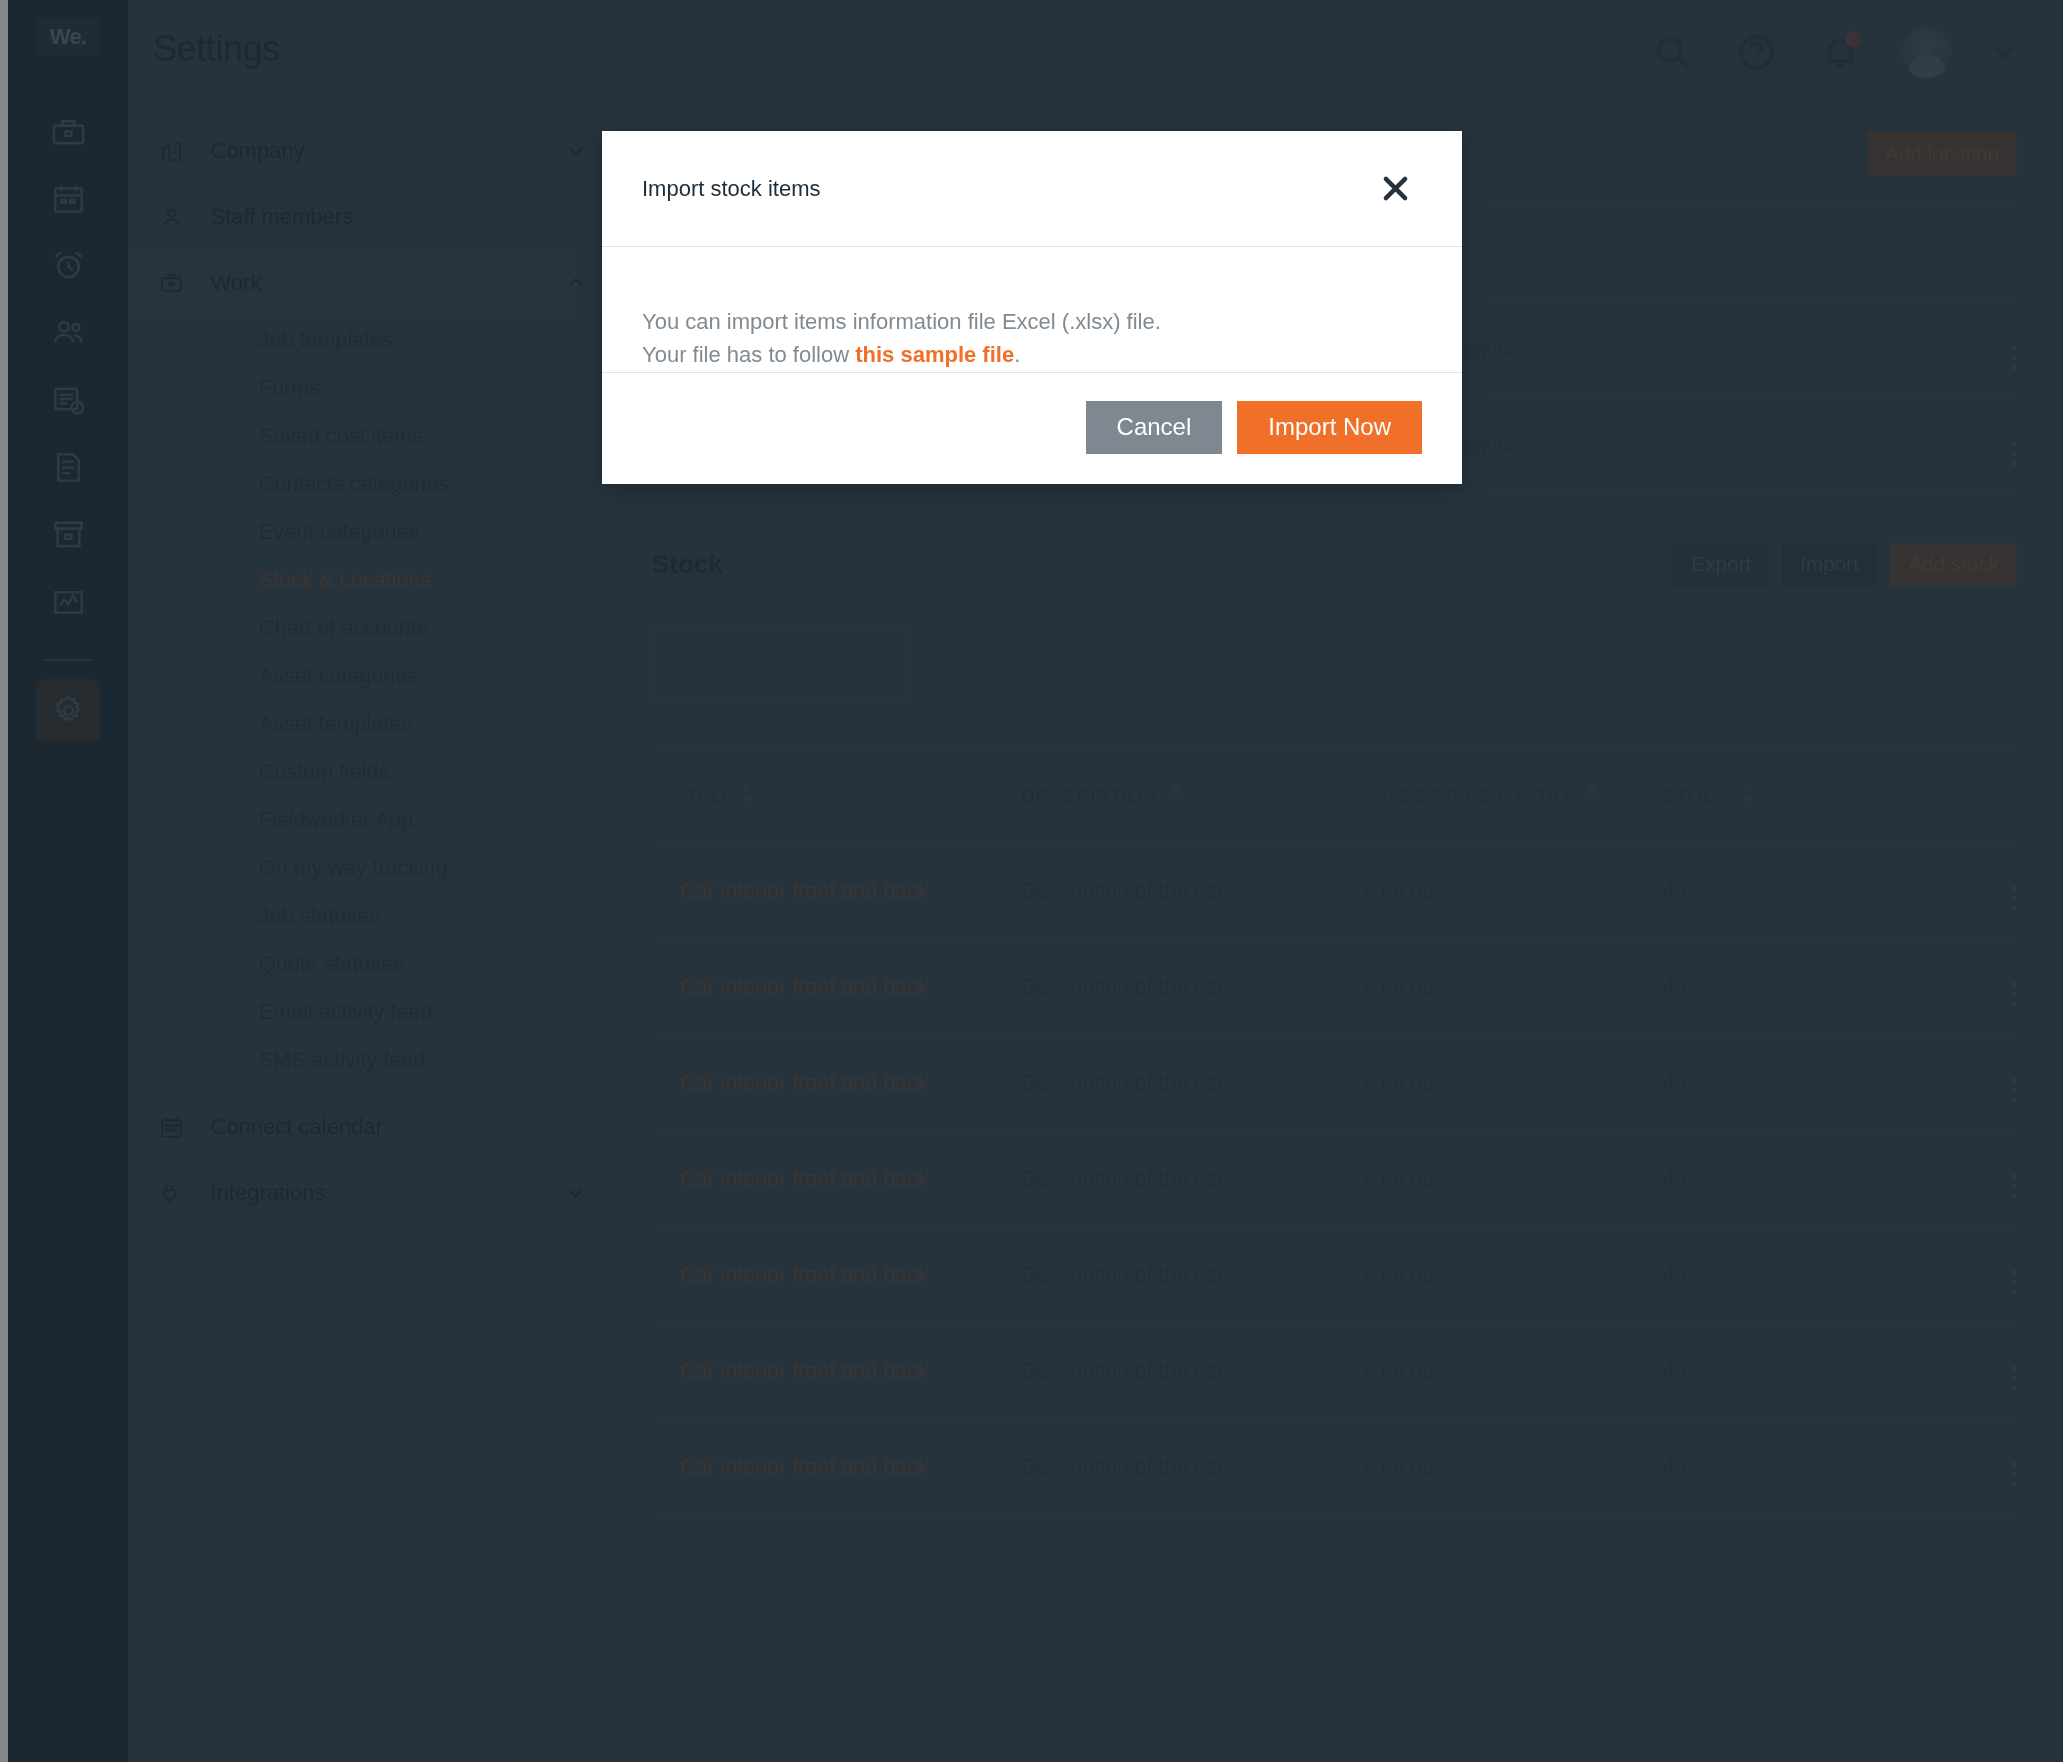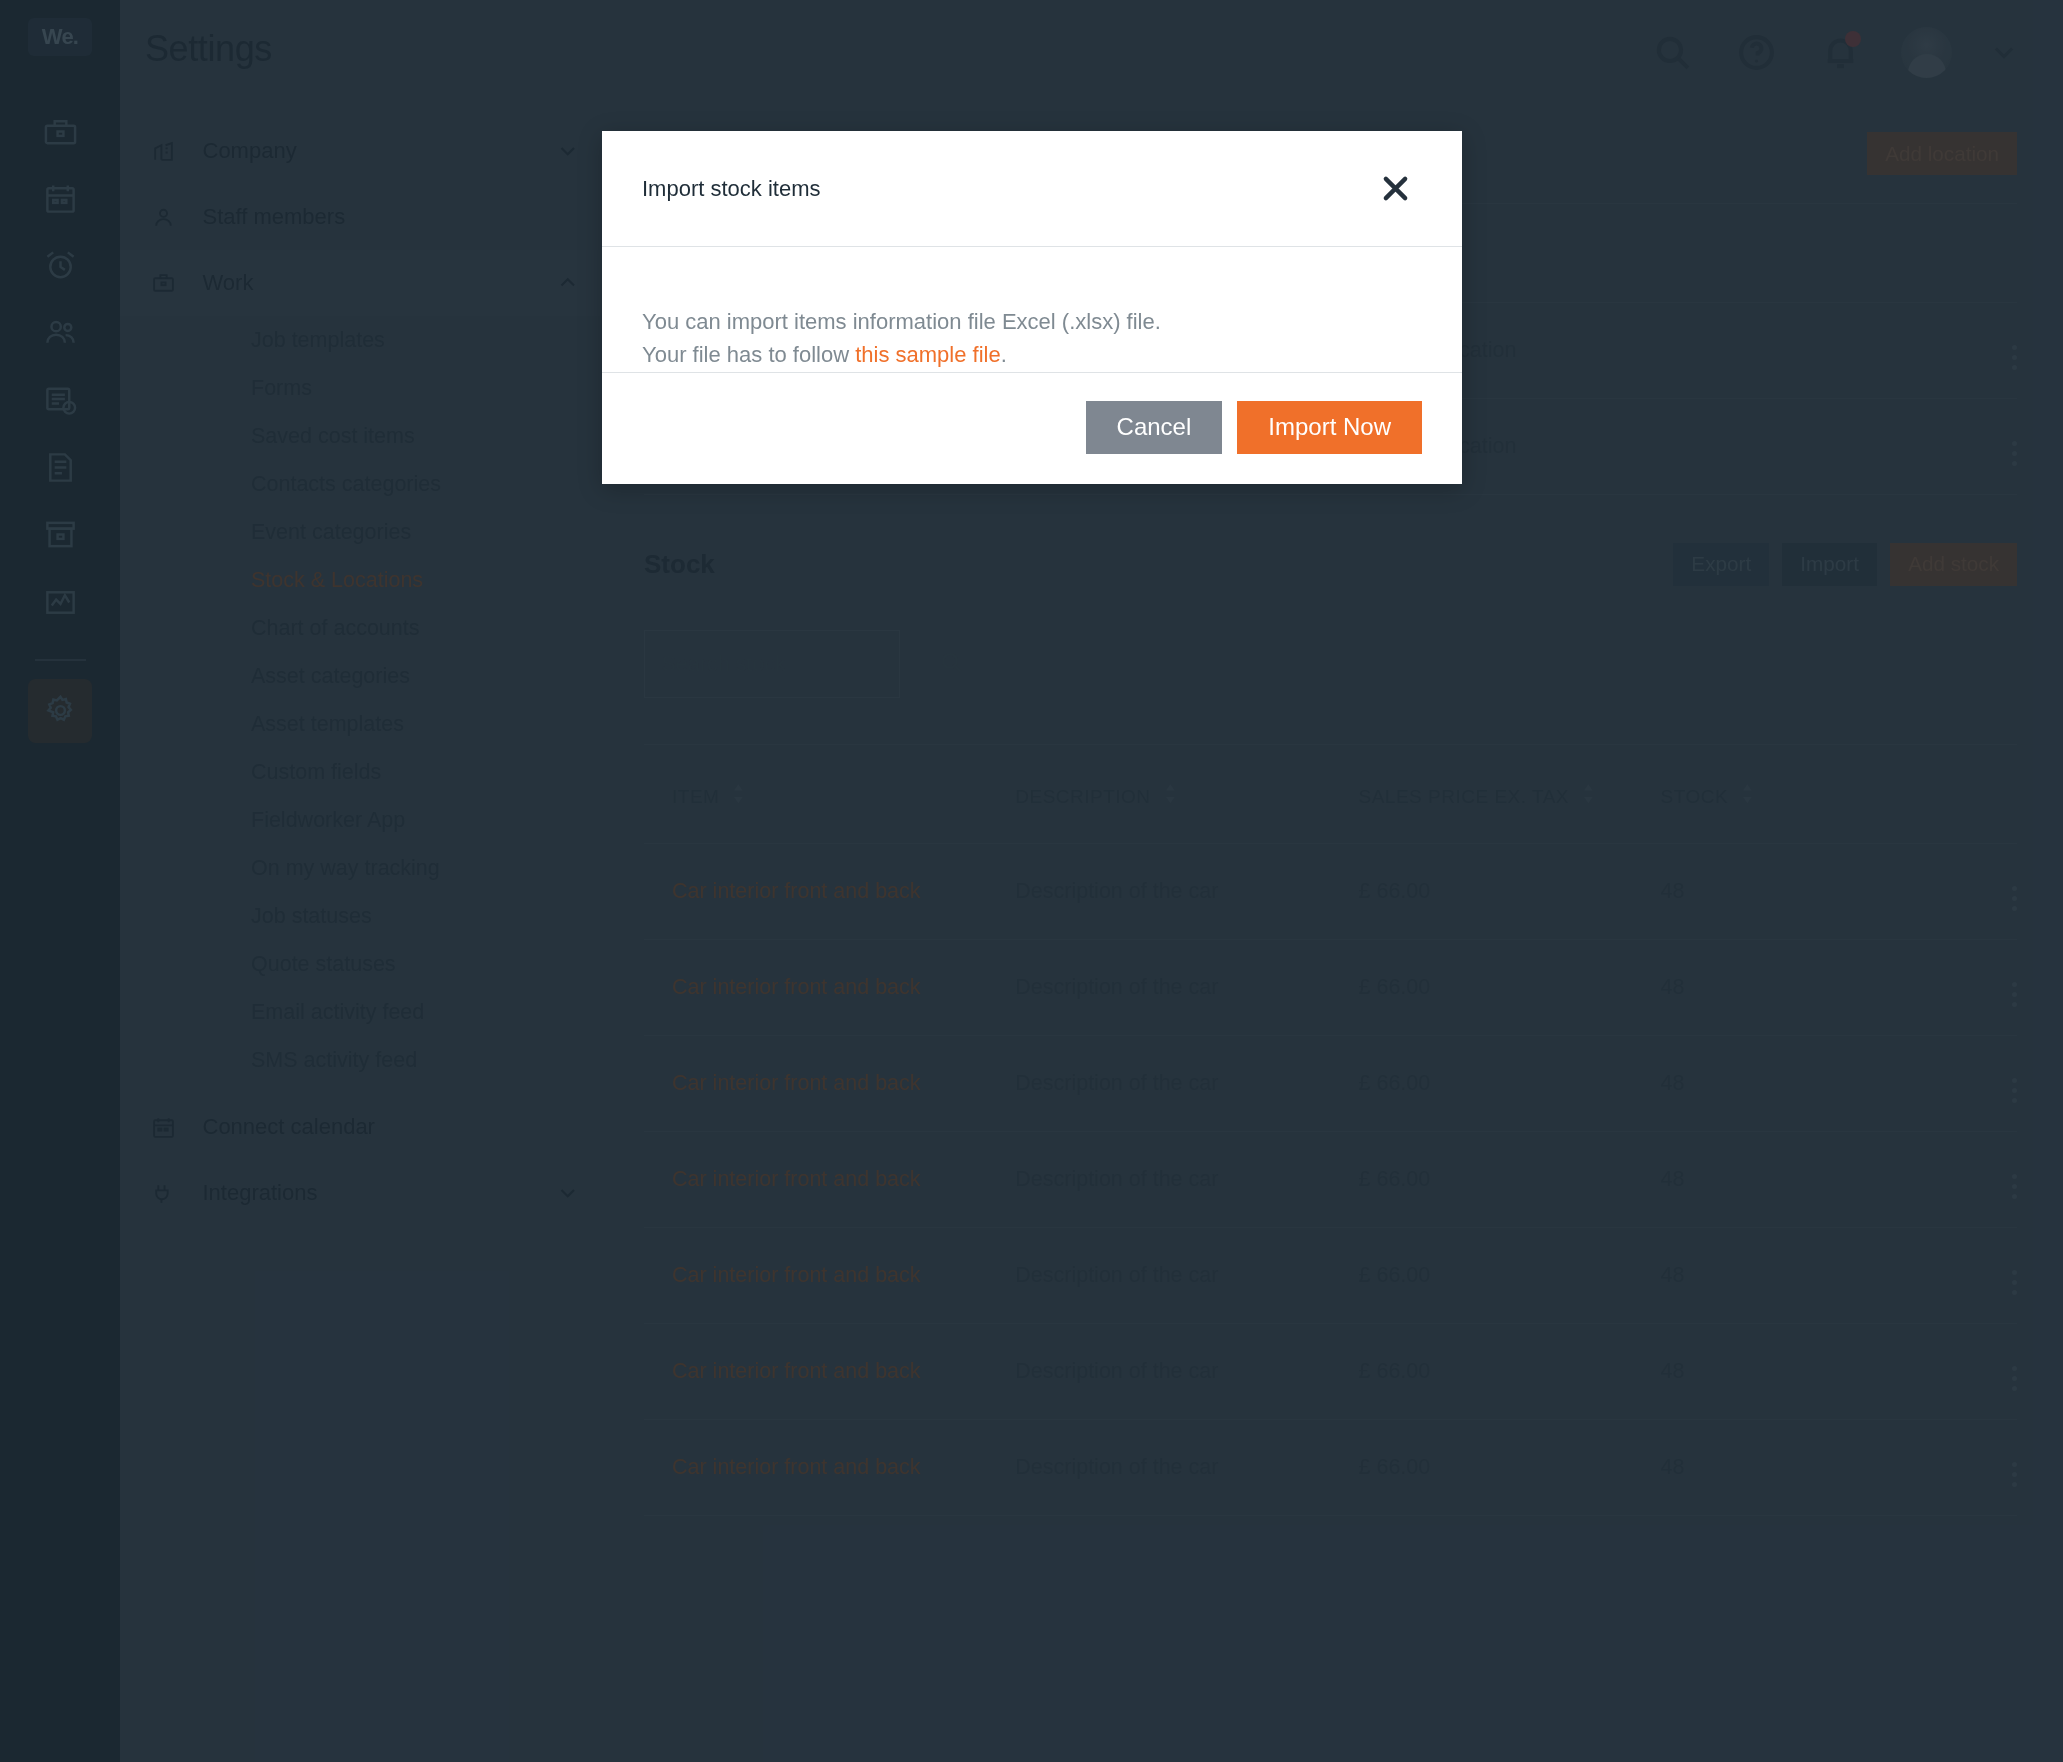--- a/index.html
+++ b/index.html
@@ -8,20 +8,21 @@
     background: #ffffff;
     font-family: "Liberation Sans", sans-serif;
     overflow: hidden;
   }
 
   
   #app {
     position: absolute; inset: 0;
     display: flex;
     background: #ffffff;
+    margin-left: 8px;
   }
 
   
   .rail {
     width: 120px; flex: 0 0 120px;
     background: #1d2a33;
     display: flex; flex-direction: column; align-items: center;
     padding-top: 18px;
   }
   .rail-logo {
@@ -193,21 +194,21 @@
     width: 43px; height: 43px; display: flex; align-items: center; justify-content: center;
     cursor: pointer;
   }
   .modal-close svg { width: 33px; height: 33px; }
   .modal-close svg path { stroke: #25313c; stroke-width: 3.2; fill: none; stroke-linecap: round; }
 
   .modal-body { padding: 58px 40px 0 40px; }
   .modal-body p {
     font-size: 22px; color: #7f8a92; line-height: 1.52;
   }
-  .modal-body p a { color: #f0702a; text-decoration: none; }
+  .modal-body p a { color: #f0702a; text-decoration: none; font-weight: bold; }
   .modal-sub {
     font-size: 24px; color: #1f2d38; font-weight: bold;
     margin: 46px 0 25px 0;
   }
   .filerow { display: flex; align-items: center; padding-bottom: 53px; }
   .filebtn {
     width: 248px; height: 56px;
     background: #f5f5f5;
     display: flex; align-items: center;
     padding-left: 28px;

